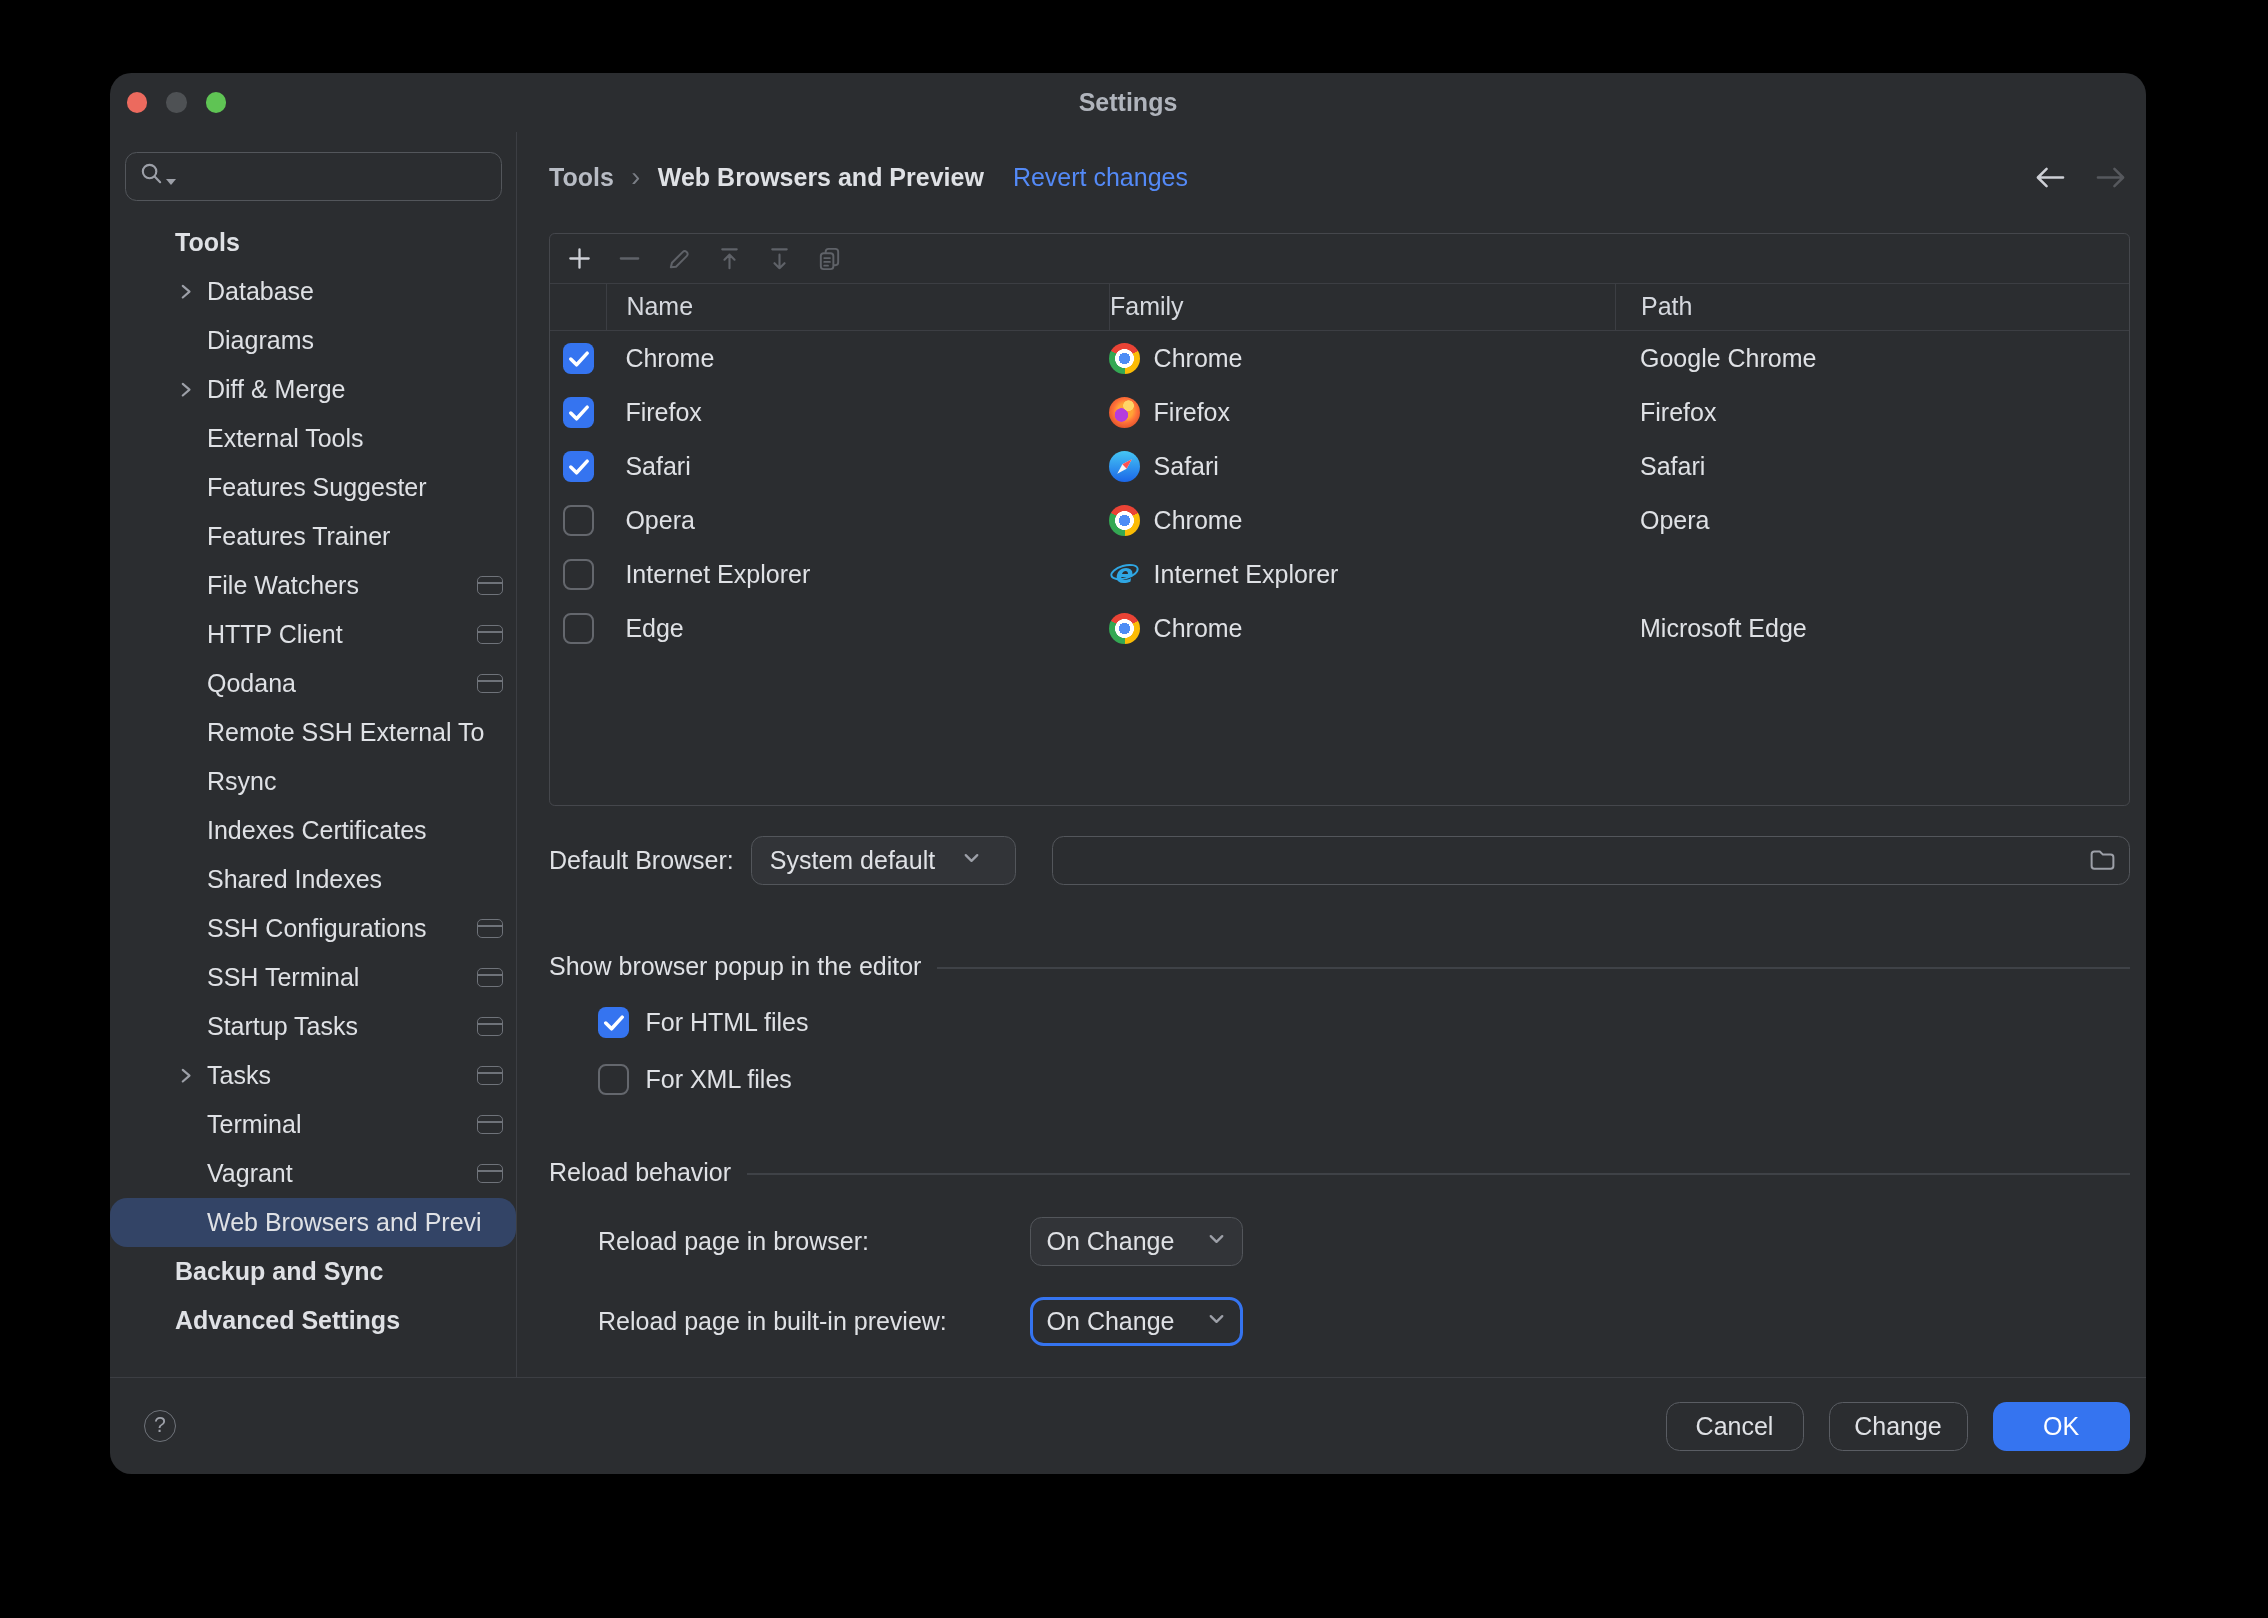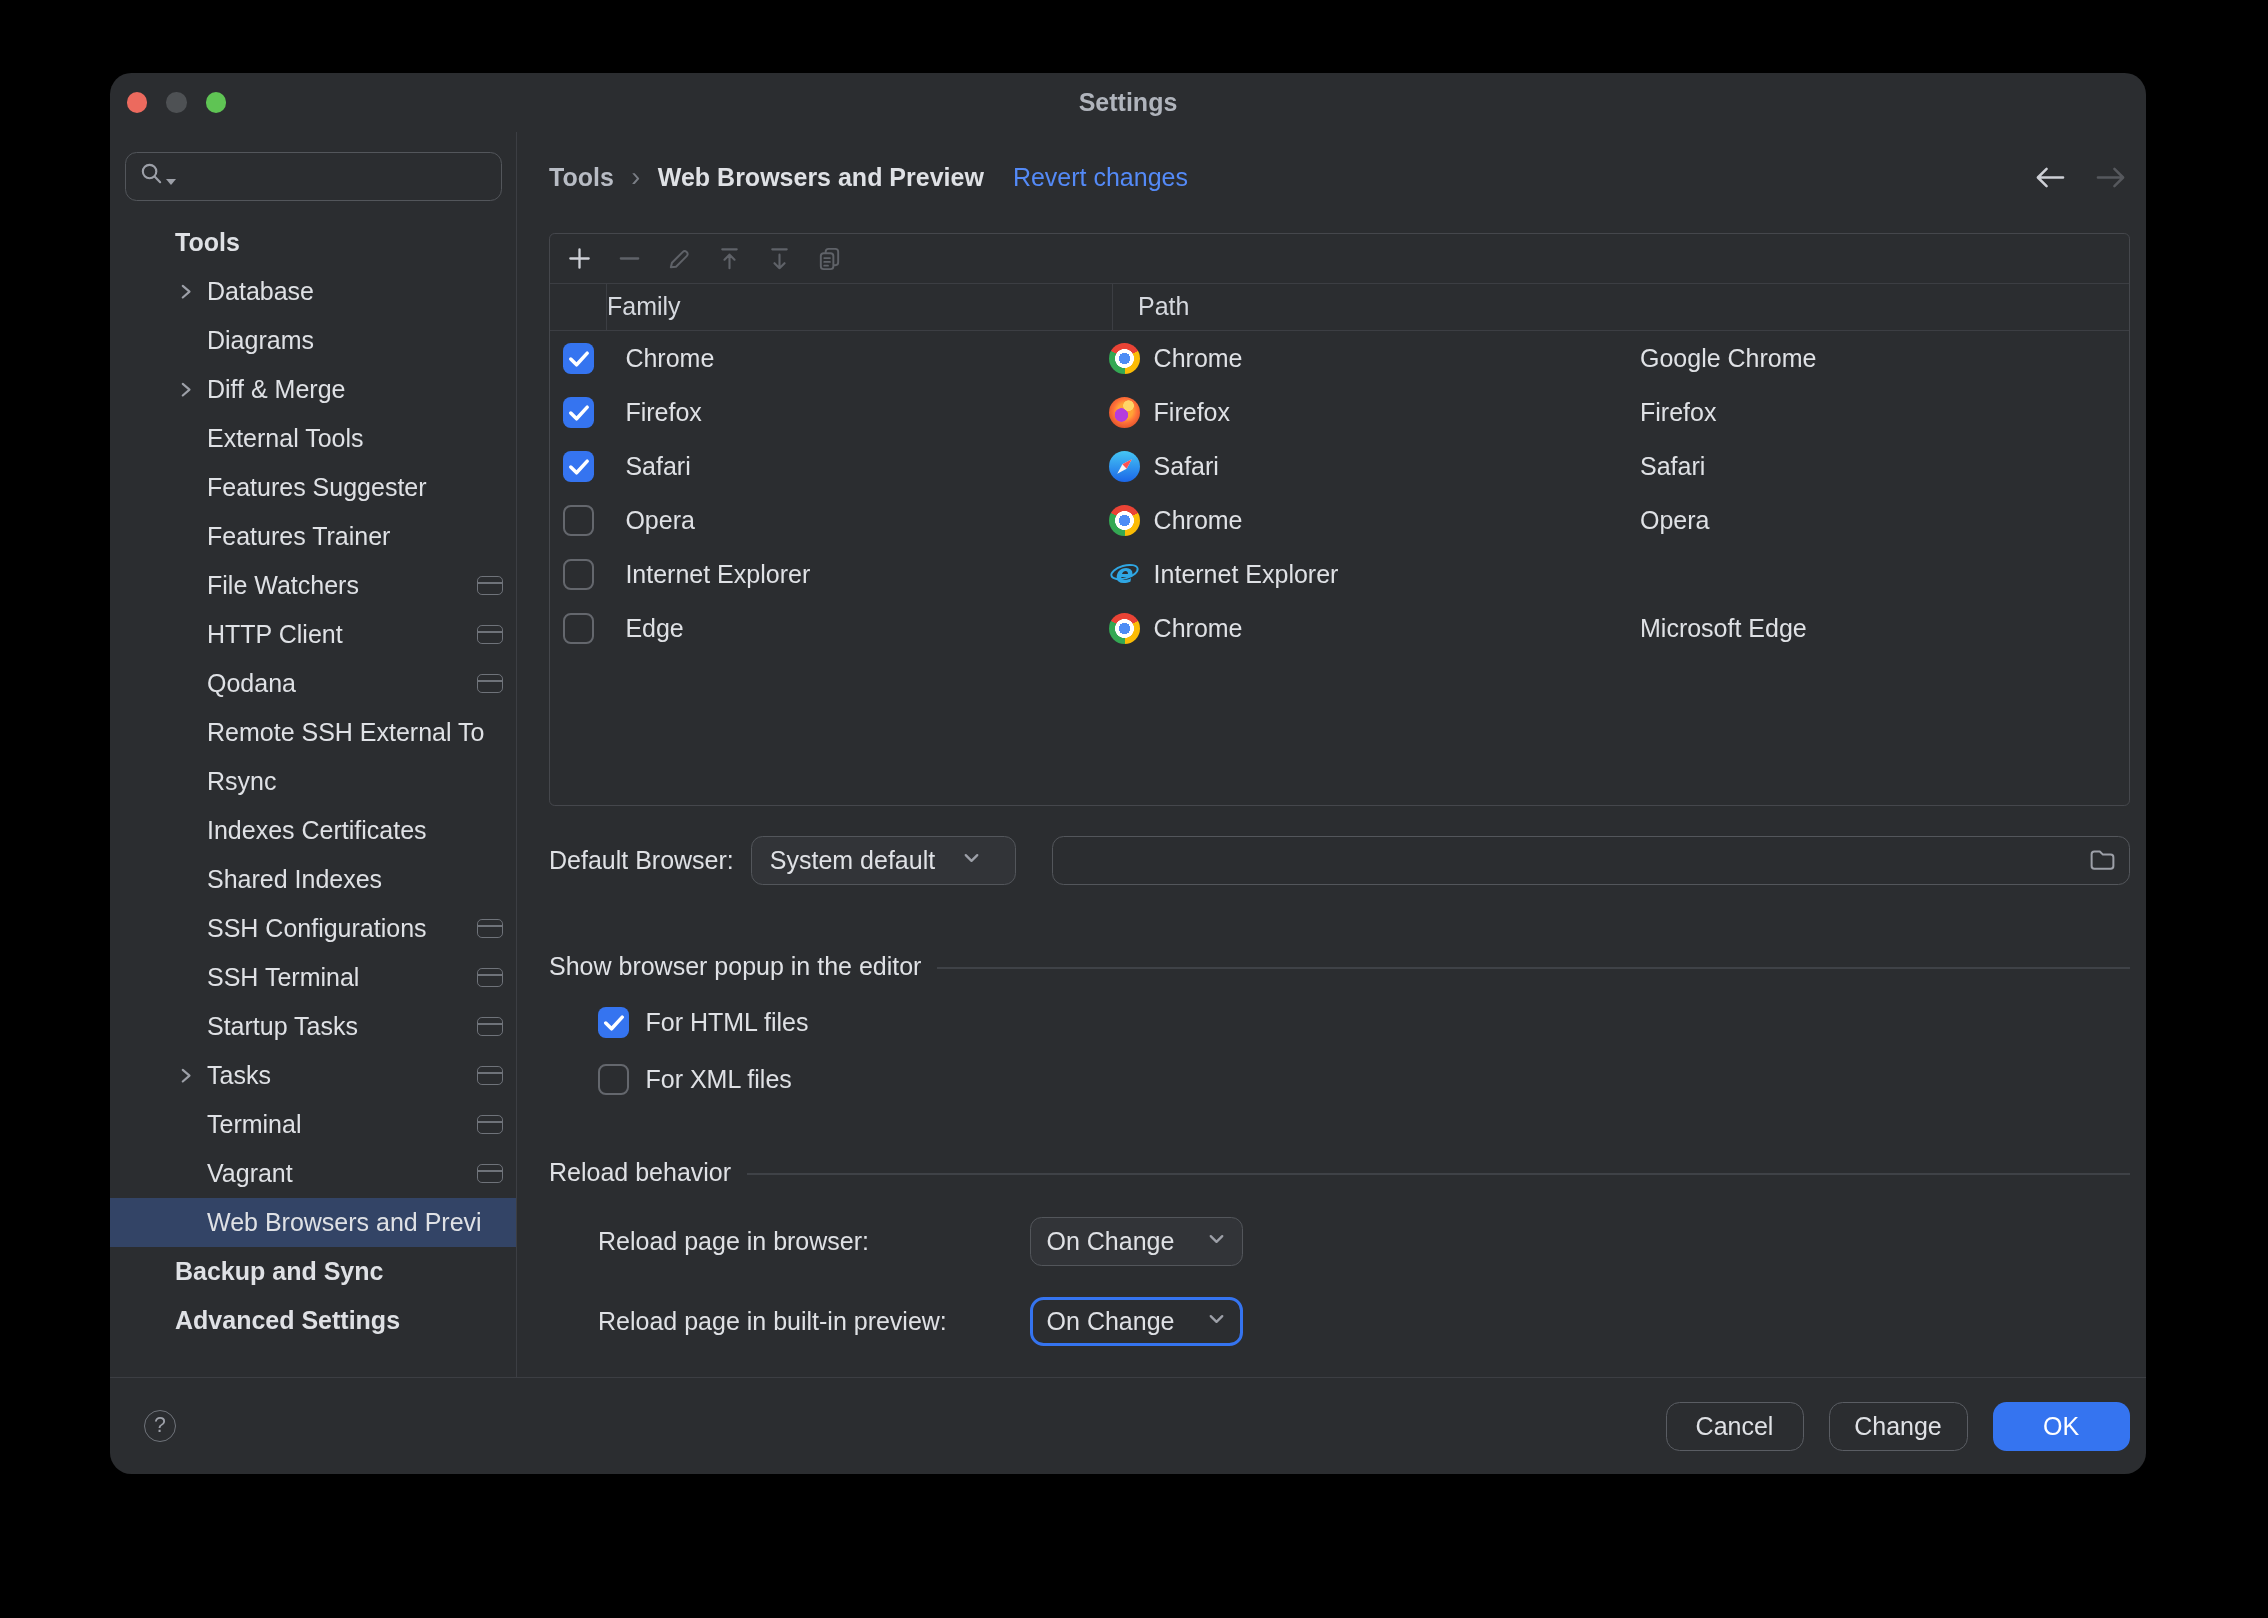--- a/index.html
+++ b/index.html
@@ -34,21 +34,21 @@
   .searchbox{ margin:20.4px 0 0 14.6px; width:377px; height:49px; border:1.9px solid var(--input-border);
     border-radius:11.6px; display:flex; align-items:center; padding:0 11.6px 0 13.6px; gap:5.8px; }
   .searchbox input{ flex:1; background:transparent; border:none; outline:none;
     color:var(--text); font-size:25px; font-family:inherit; min-width:0; }
   .caret-down{ width:0; height:0; border-left:5.8px solid transparent; border-right:5.8px solid transparent;
     border-top:6.8px solid var(--text-dim); margin-top:9.7px; margin-left:-3.9px; }
   .tree{ list-style:none; margin-top:16.5px; }
   .tree li{ height:49px; display:flex; align-items:center; padding-left:65px; cursor:default; }
   .tree li .chev{ width:32px; flex:none; display:flex; align-items:center; color:var(--text-dim); }
   .tree li.hdr{ font-weight:bold; }
-  .tree li.selected{ background:var(--selection); }
+  .tree li.selected{ background:var(--selection);border-radius:17px; }
   .tree li .lbl{ white-space:nowrap; overflow:hidden; }
   .badge{ margin-left:auto; margin-right:12.6px; width:26px; height:18.4px; flex:none;
     border:1.9px solid #6F737A; border-radius:4.9px; position:relative; }
   .badge::after{ content:""; position:absolute; left:0px; right:0px; top:4.9px; height:1.9px; background:#6F737A; }
 
   
   .bc-row{ margin-top:21.3px; height:49px; display:flex; align-items:center; }
   .bc-root{ font-weight:bold; color:var(--text-mid); }
   .bc-sep{ color:#7A7E85; margin:0 17.5px; font-size:27px; }
   .bc-cur{ font-weight:bold; color:var(--text); }
@@ -413,20 +413,21 @@
           <button class="tbtn">
             <svg width="27" height="27" viewBox="0 0 28 28">
                 <rect x="10" y="4" width="13" height="17" rx="3" fill="none" stroke="currentColor" stroke-width="2"></rect>
                 <rect x="5" y="8.5" width="13" height="16.5" rx="3" fill="#2B2D30" stroke="currentColor" stroke-width="2"></rect>
                 <path d="M8.5 13.5h6M8.5 17.5h6M8.5 21.5h4" stroke="currentColor" stroke-width="1.8" stroke-linecap="round"></path>
               </svg>
           </button>
         </div>
         <div class="thead">
           <div class="col0"></div>
+          <div class="col1">Name</div>
           <div class="col2">Family</div>
           <div class="col3">Path</div>
         </div>
         <div class="tbody" id="browser-rows">
             <div class="trow">
     <div class="col0">
       <span class="cb on">
         <svg width="31" height="31" viewBox="0 0 32 32">
                     <path d="M8 16.5l6 6 11-12" fill="none" stroke="#fff" stroke-width="3.6" stroke-linecap="round" stroke-linejoin="round"></path>
                   </svg>

